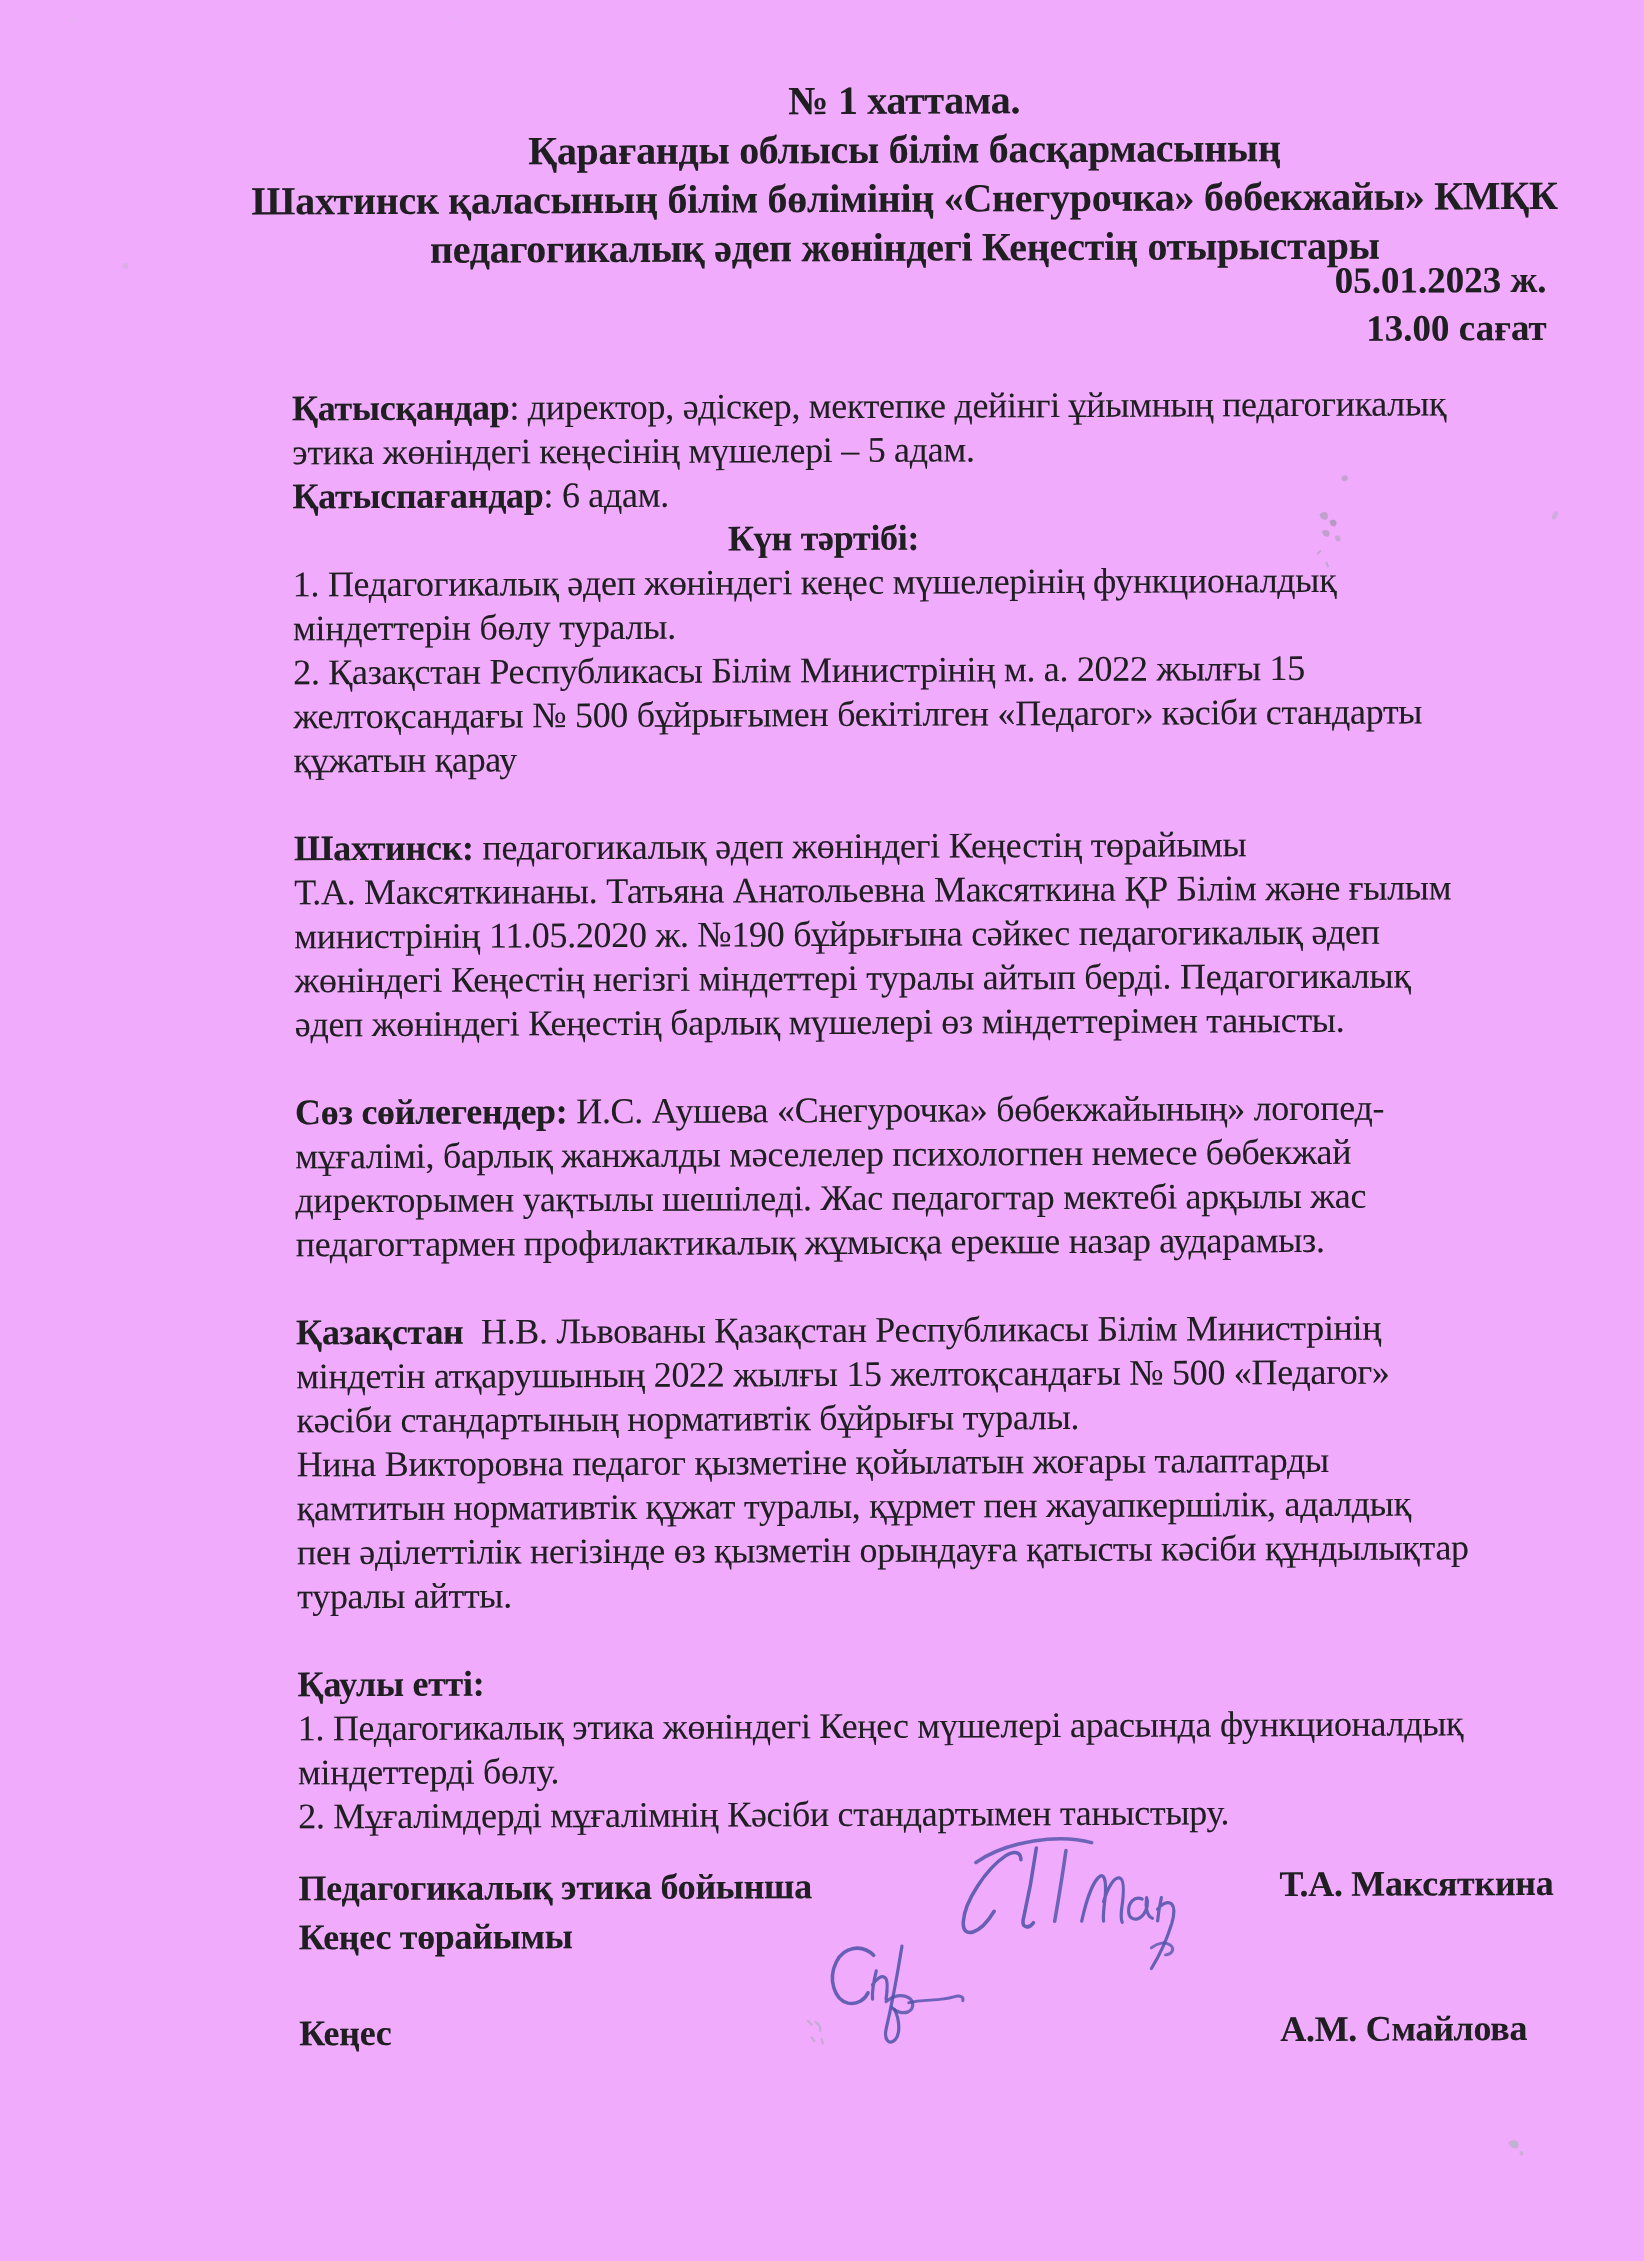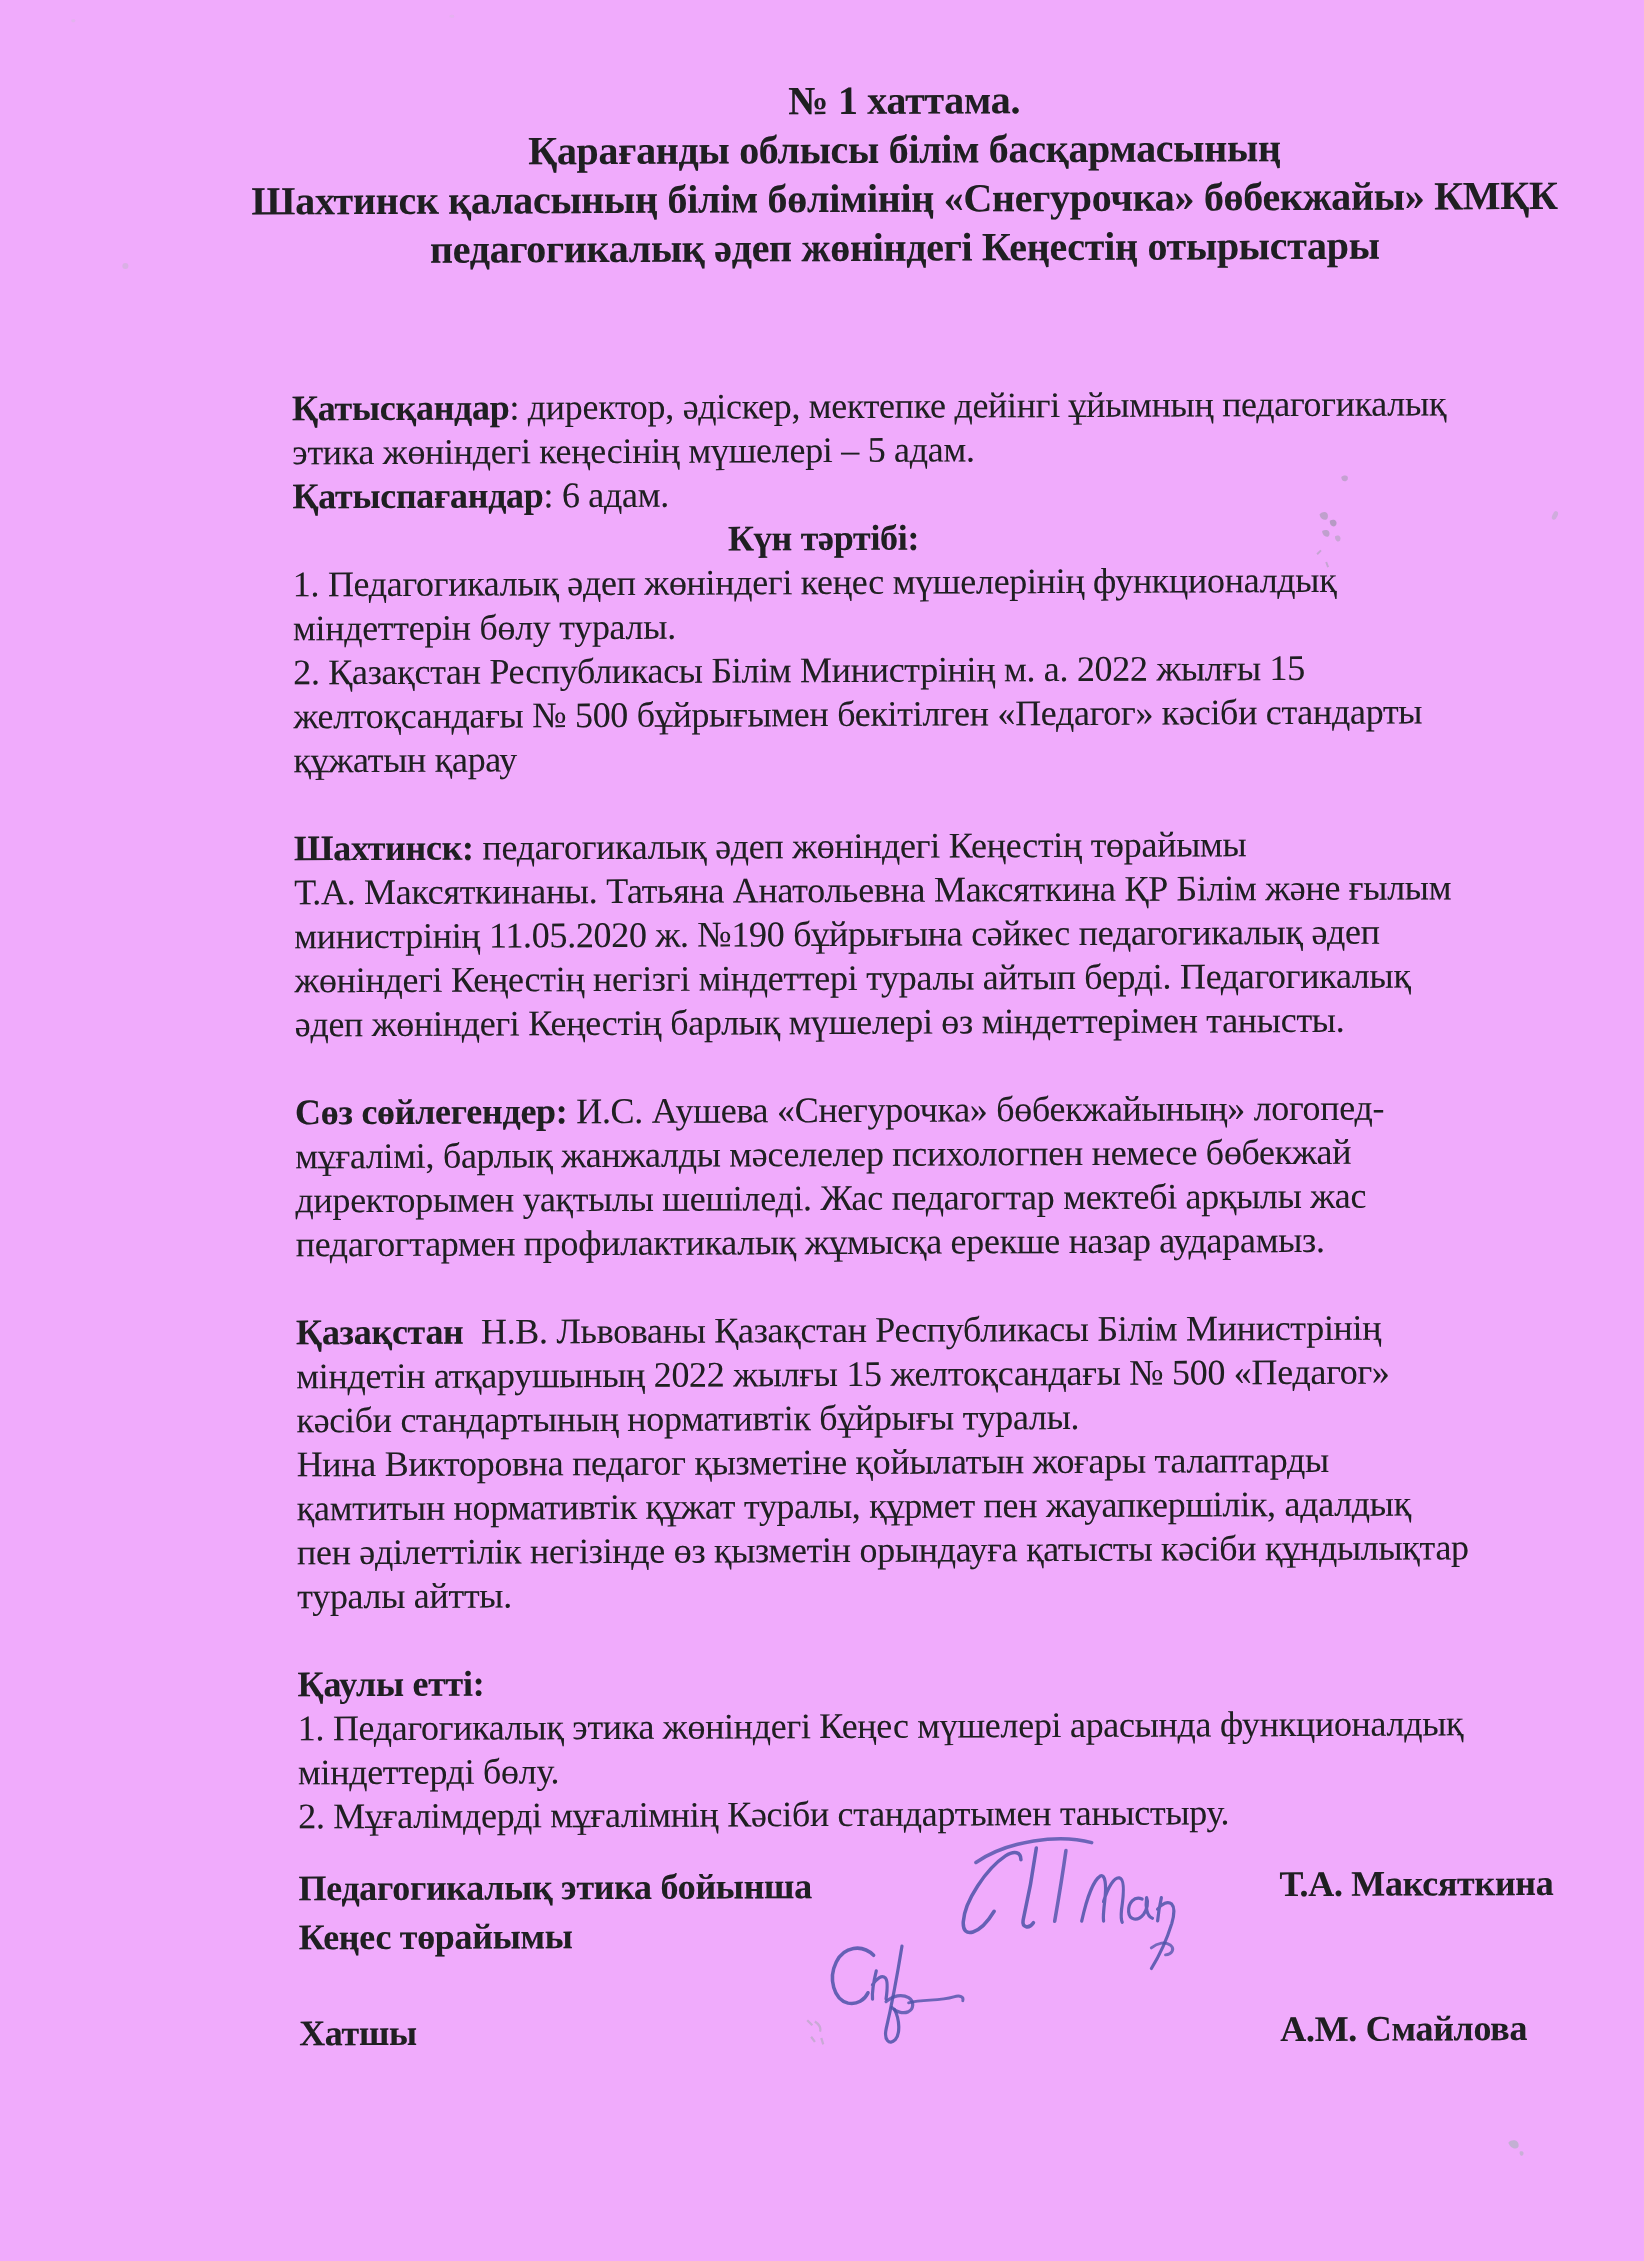--- a/index.html
+++ b/index.html
@@ -48,20 +48,24 @@
 <div class="canvas">
   <div class="doc">
 
     <div class="title-block">
       <div class="nowrap">№ 1 хаттама.</div>
       <div class="nowrap">Қарағанды облысы білім басқармасының</div>
       <div class="nowrap">Шахтинск қаласының білім бөлімінің «Снегурочка» бөбекжайы» КМҚК</div>
       <div class="nowrap">педагогикалық әдеп жөніндегі Кеңестің отырыстары</div>
     </div>
 
+    <div class="date-block">
+      <div class="nowrap">05.01.2023 ж.</div>
+      <div class="nowrap">13.00 сағат</div>
+    </div>
 
     <div class="body-block">
       <div class="ln"><span class="b">Қатысқандар</span><span>: директор, әдіскер, мектепке дейінгі ұйымның педагогикалық</span></div>
       <div class="ln">этика жөніндегі кеңесінің мүшелері – 5 адам.</div>
       <div class="ln"><span class="b">Қатыспағандар</span><span>: 6 адам.</span></div>
       <div class="ln center b">Күн тәртібі:</div>
       <div class="ln">1. Педагогикалық әдеп жөніндегі кеңес мүшелерінің функционалдық</div>
       <div class="ln">міндеттерін бөлу туралы.</div>
       <div class="ln">2. Қазақстан Республикасы Білім Министрінің м. а. 2022 жылғы 15</div>
       <div class="ln">желтоқсандағы № 500 бұйрығымен бекітілген «Педагог» кәсіби стандарты</div>
@@ -88,21 +92,21 @@
       <div class="ln"></div>
       <div class="ln b">Қаулы етті:</div>
       <div class="ln">1. Педагогикалық этика жөніндегі Кеңес мүшелері арасында функционалдық</div>
       <div class="ln">міндеттерді бөлу.</div>
       <div class="ln">2. Мұғалімдерді мұғалімнің Кәсіби стандартымен таныстыру.</div>
     </div>
 
     <div class="sig-label" style="left:295px; top:1864px;">Педагогикалық этика бойынша</div>
     <div class="sig-label" style="left:295px; top:1913px;">Кеңес төрайымы</div>
     <div class="sig-label" style="right:94px; top:1864px;">Т.А. Максяткина</div>
-    <div class="sig-label" style="left:295px; top:2009px;">Хатшы</div>
+    <div class="sig-label" style="left:295px; top:2009px;">Кеңес</div>
     <div class="sig-label" style="right:121px; top:2009px;">А.М. Смайлова</div>
 
     <svg class="sig-svg" style="left:935px; top:1827px;" width="245" height="148" viewBox="0 0 380 230">
       <path class="ink" style="stroke-width:5.5; opacity:.85" d="M86,132 C64,168 36,176 38,148 C40,116 74,66 104,46 C118,37 128,40 128,52"></path>
       <path class="ink" style="stroke-width:5.5; opacity:.8" d="M58,56 C108,22 188,12 238,26"></path>
       <path class="ink" style="stroke-width:5.5; opacity:.85" d="M152,34 C146,76 138,116 131,146 C129,158 140,160 147,150"></path>
       <path class="ink" style="stroke-width:5.5; opacity:.8" d="M198,38 C192,80 185,120 180,148"></path>
       <path class="ink" style="stroke-width:5; opacity:.85" d="M222,148 C230,112 241,84 251,78 C259,74 261,92 258,116 C256,132 255,142 256,148 M256,118 C263,95 273,79 281,81 C289,83 288,104 284,130 C283,140 283,146 285,150"></path>
       <path class="ink" style="stroke-width:5; opacity:.85" d="M316,114 C304,109 294,120 295,134 C296,147 309,149 318,138 C324,130 326,119 323,112 C321,126 323,141 332,144"></path>
       <path class="ink" style="stroke-width:5; opacity:.85" d="M346,112 C343,125 341,138 340,148 M340,130 C347,121 356,117 362,122 C367,127 366,138 362,152 C352,184 340,206 330,222"></path>

